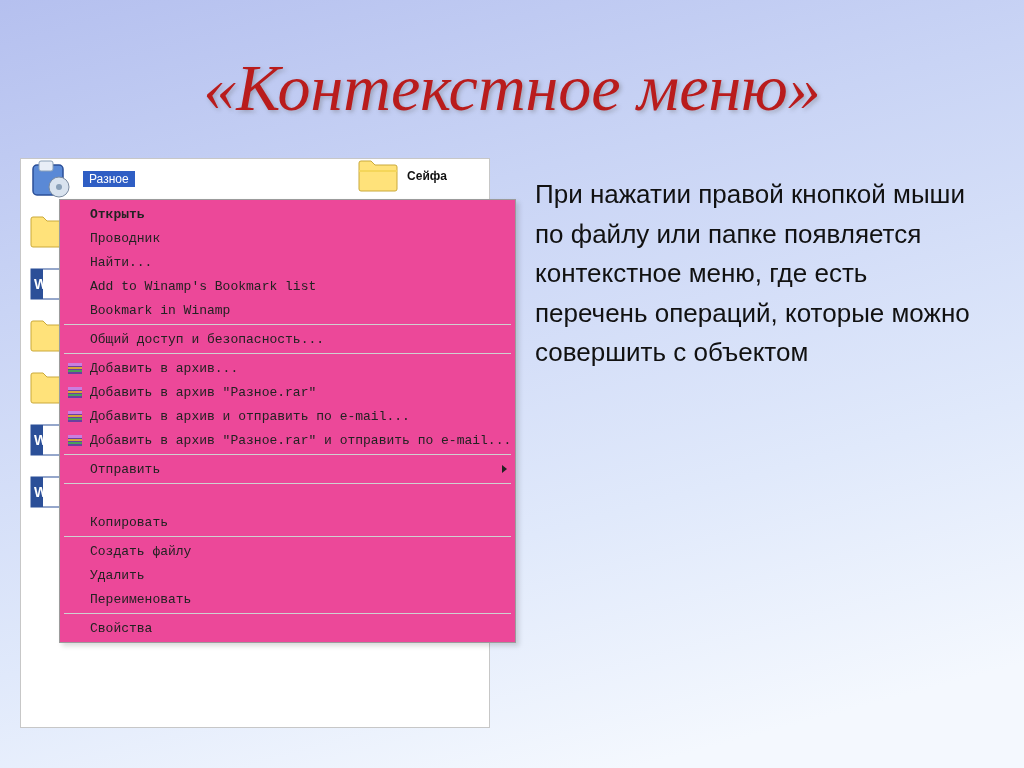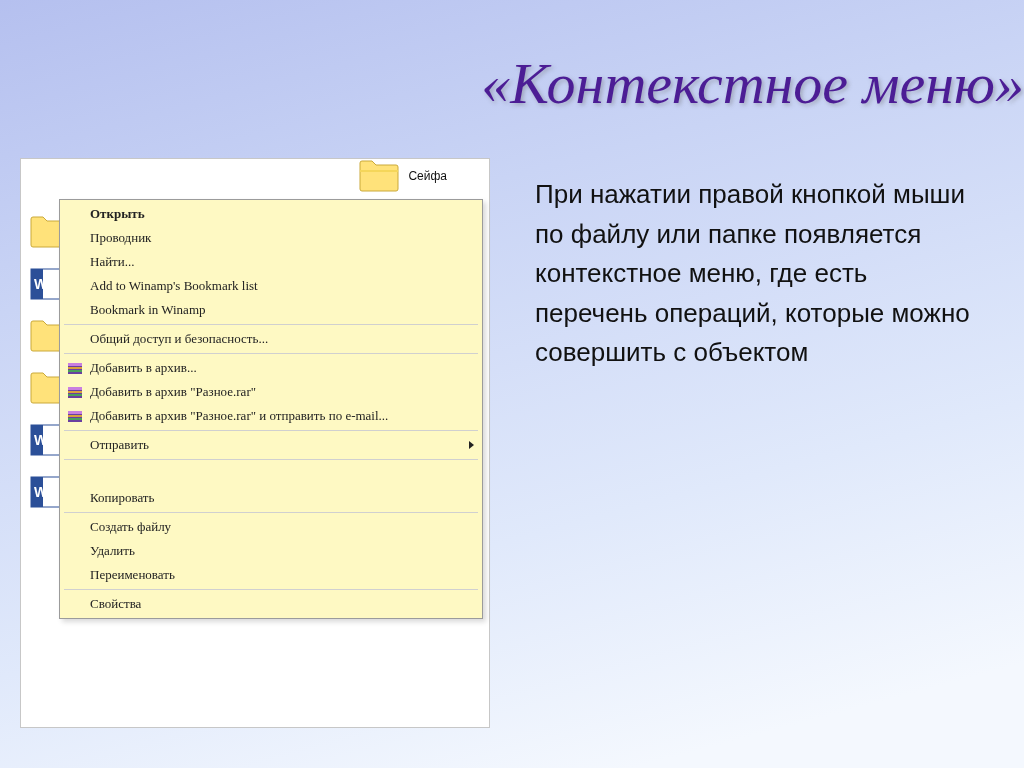--- a/index.html
+++ b/index.html
@@ -7,46 +7,46 @@
   body {
     background: linear-gradient(165deg, #b5c0ef 0%, #c9d4f5 30%, #e0e9fb 65%, #f4f8fe 90%);
     font-family: Arial, "Helvetica Neue", sans-serif;
     position: relative;
   }
   .slide-title {
     position: absolute;
     top: 50px;
     left: 0;
     width: 100%;
-    text-align: right;
+    text-align: center;
     font-family: "Monotype Corsiva", "Brush Script MT", cursive;
     font-style: italic;
-    font-size: 58px;
-    color: #4c1d95;
+    font-size: 66px;
+    color: #b91c1c;
     text-shadow: 2px 2px 4px rgba(100,100,100,.4);
     font-weight: 500;
   }
   .content-wrap {
     position: absolute;
     left: 20px;
     top: 158px;
     width: 470px;
     height: 570px;
     background: #ffffff;
     border: 1px solid #c7c7c7;
   }
   .desktop-row {
     position: absolute;
     left: 8px;
     top: 0px;
     display: flex;
     align-items: center;
     gap: 6px;
   }
-  .desktop-row.right { left: auto; right: 40px; }
+  .desktop-row.right { left: auto; right: 40px; font-weight: bold; }
   .bg-icons {
     position: absolute;
     left: 8px;
     top: 56px;
     display: flex;
     flex-direction: column;
     gap: 18px;
   }
   
   .folder-svg { width:42px; height:34px; }
@@ -62,25 +62,25 @@
   .icon-label-plain {
     font-size: 12px;
     color: #111;
     padding: 1px 2px;
   }
 
   .context-menu {
     position: absolute;
     left: 38px;
     top: 40px;
-    width: 424px;
-    background: #fef9c3;
+    width: 457px;
+    background: #ec4899;
     border: 1px solid #9b9b9b;
     box-shadow: 3px 3px 5px rgba(0,0,0,.15);
-    font-family: Liberation Serif, serif;
+    font-family: Liberation Mono, monospace;
     font-size: 13px;
     color: #222;
     padding: 2px;
   }
   .context-menu .sep {
     height: 1px;
     background: #d0d0d0;
     margin: 2px 2px;
   }
   .menu-row {
@@ -118,20 +118,32 @@
     line-height: 1.52;
   }
 </style>
 </head>
 <body>
 
 <div class="slide-title">«Контекстное меню»</div>
 
 <div class="content-wrap">
 
+  <div class="desktop-row">
+    <span class="installer-svg">
+      <svg viewBox="0 0 48 40">
+        <rect x="4" y="6" width="30" height="30" rx="4" fill="#5a89d6"></rect>
+        <rect x="4" y="6" width="30" height="30" rx="4" fill="none" stroke="#2b4f98" stroke-width="1.5"></rect>
+        <circle cx="30" cy="28" r="10" fill="#d9e3ef" stroke="#7a8aa0"></circle>
+        <circle cx="30" cy="28" r="3" fill="#8aa0b8"></circle>
+        <rect x="10" y="2" width="14" height="10" rx="2" fill="#e8eef7" stroke="#8aa0b8"></rect>
+      </svg>
+    </span>
+    <span class="icon-label">Разное</span>
+  </div>
 
   <div class="desktop-row right">
     <span class="folder-svg">
       <svg viewBox="0 0 42 34">
         <path d="M2 10 L2 30 Q2 32 4 32 L38 32 Q40 32 40 30 L40 8 Q40 6 38 6 L18 6 L14 2 L4 2 Q2 2 2 4 Z" fill="#ffe27a" stroke="#caa93a"></path>
         <path d="M2 12 L40 12" stroke="#f5d65a" stroke-width="2"></path>
       </svg>
     </span>
     <span class="icon-label-plain">Сейфа</span>
   </div>
@@ -230,20 +242,31 @@
     </div>
     <div class="menu-row">
       <span class="mi-icon winrar-icon">
         <svg viewBox="0 0 16 16">
             <rect x="1" y="3" width="14" height="11" fill="#6a3fa0"></rect>
             <rect x="1" y="3" width="14" height="3" fill="#c97fe0"></rect>
             <rect x="1" y="7" width="14" height="2" fill="#d9a23a"></rect>
             <rect x="1" y="10" width="14" height="2" fill="#4aa05a"></rect>
           </svg>
       </span>
+      <span class="mi-text">Добавить в архив и отправить по e-mail...</span>
+    </div>
+    <div class="menu-row">
+      <span class="mi-icon winrar-icon">
+        <svg viewBox="0 0 16 16">
+            <rect x="1" y="3" width="14" height="11" fill="#6a3fa0"></rect>
+            <rect x="1" y="3" width="14" height="3" fill="#c97fe0"></rect>
+            <rect x="1" y="7" width="14" height="2" fill="#d9a23a"></rect>
+            <rect x="1" y="10" width="14" height="2" fill="#4aa05a"></rect>
+          </svg>
+      </span>
       <span class="mi-text">Добавить в архив "Разное.rar" и отправить по e-mail...</span>
     </div>
 
     <div class="sep"></div>
 
     <div class="menu-row">
       <span class="mi-icon"></span>
       <span class="mi-text">Отправить</span>
       <span class="mi-arrow"></span>
     </div>

